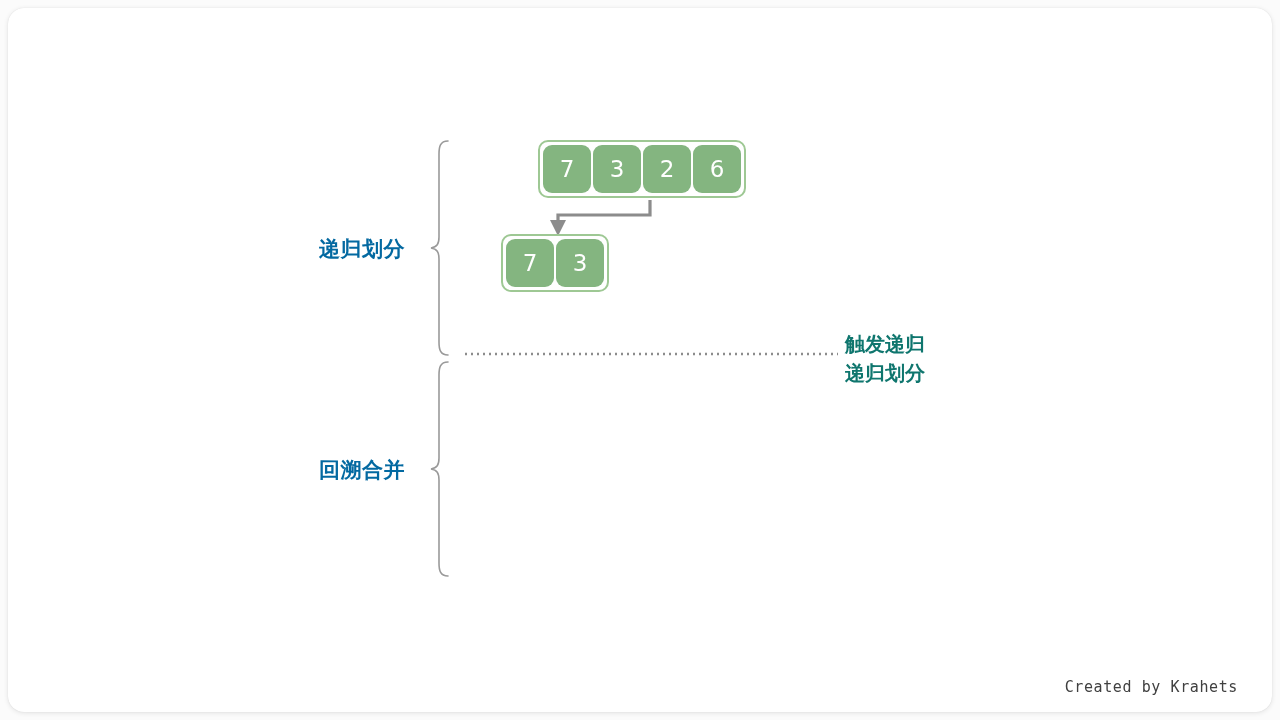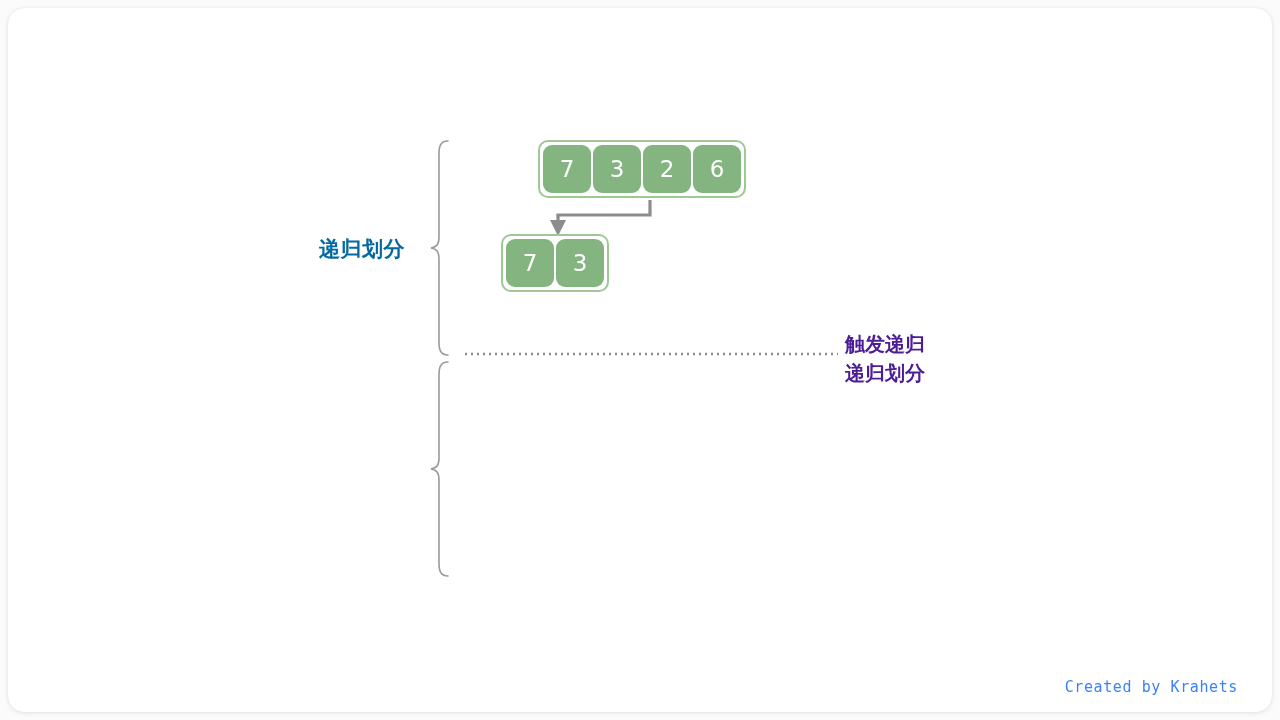--- a/index.html
+++ b/index.html
@@ -53,21 +53,21 @@
     left: 200px;
     top: 456px;
     width: 205px;
   }
   #note-terminate {
     position: absolute;
     left: 845px;
     top: 330px;
     font-size: 20px;
     font-weight: bold;
-    color: #4c1d95;
+    color: #0f766e;
     line-height: 29px;
     white-space: nowrap;
   }
   .array-group {
     position: absolute;
     box-sizing: border-box;
     border: 2px solid #9ec894;
     border-radius: 10px;
     padding: 3px;
     display: flex;
@@ -93,21 +93,21 @@
   #array-sub {
     left: 501px;
     top: 234px;
   }
   .credit {
     position: absolute;
     right: 42px;
     bottom: 24px;
     font-family: "DejaVu Sans Mono", "Liberation Mono", monospace;
     font-size: 15px;
-    color: #3b82f6;
+    color: #404040;
     letter-spacing: 0.6px;
   }
 </style>
 </head>
 <body>
 
 <div id="canvas">
 
   <div class="card"></div>
 
@@ -130,20 +130,21 @@
              C 439 570, 440 576, 448 576" fill="none" stroke="#9a9a9a" stroke-width="1.6" stroke-linecap="round"></path>
 
     <line x1="465" y1="354" x2="838" y2="354" stroke="#8c8c8c" stroke-width="2.4" stroke-linecap="butt" stroke-dasharray="2 4"></line>
 
     <path d="M 650 200 L 650 215 L 558 215 L 558 228" fill="none" stroke="#8c8c8c" stroke-width="3.2" stroke-linecap="butt" stroke-linejoin="miter"></path>
     <path d="M 558 236 L 550 220 L 566 220 Z" fill="#8c8c8c"></path>
   </svg>
 
   <div class="stage-label" id="label-divide">递归划分</div>
 
+  <div class="stage-label" id="label-merge">回溯合并</div>
 
   <div id="note-terminate">
     <div>触发递归</div>
     <div>递归划分</div>
   </div>
 
   <div class="array-group" id="array-top">
     <div class="cell">7</div>
     <div class="cell">3</div>
     <div class="cell">2</div>

